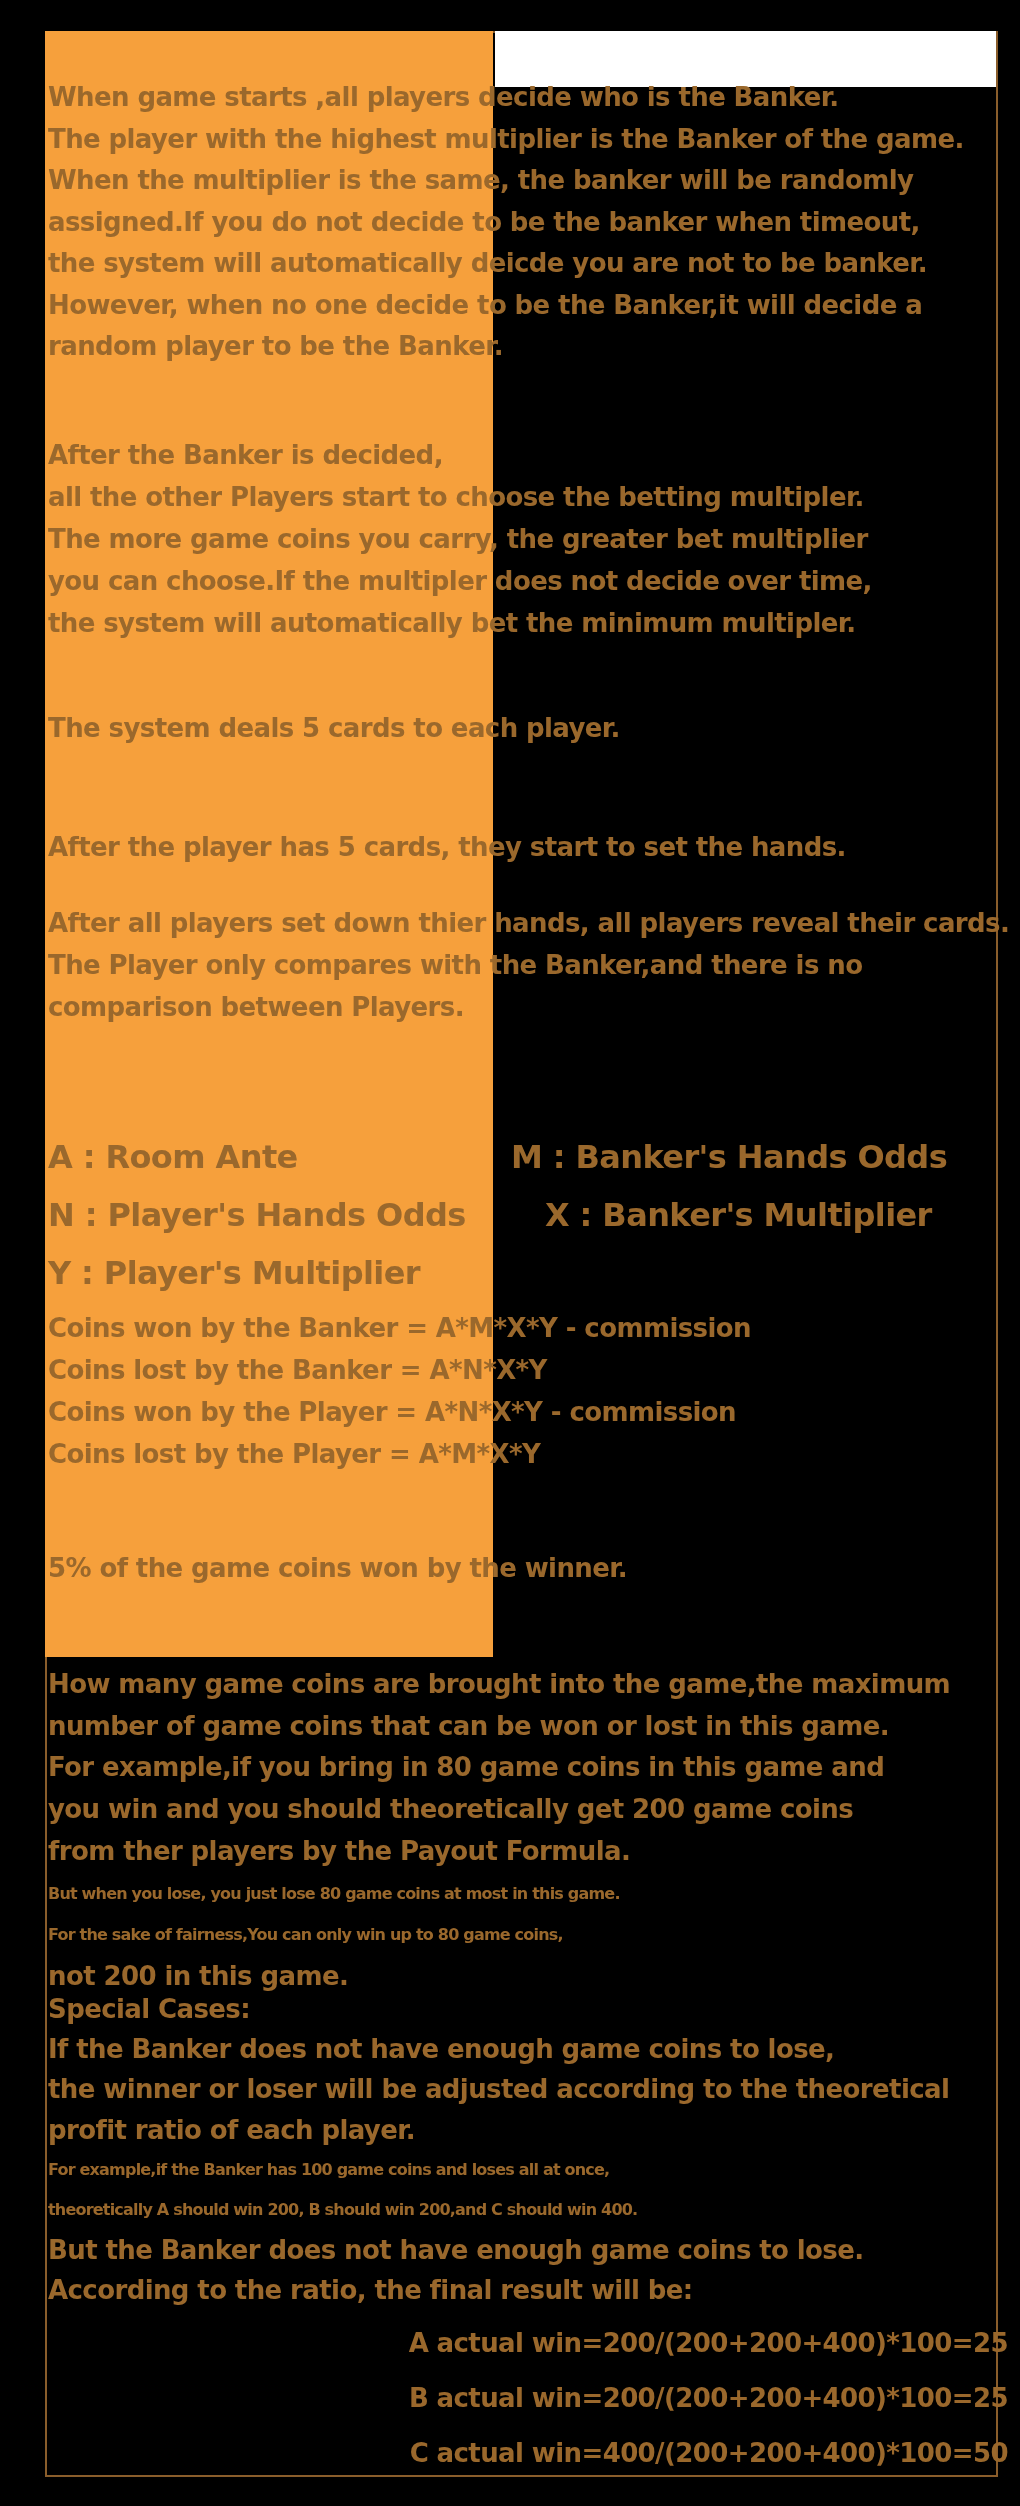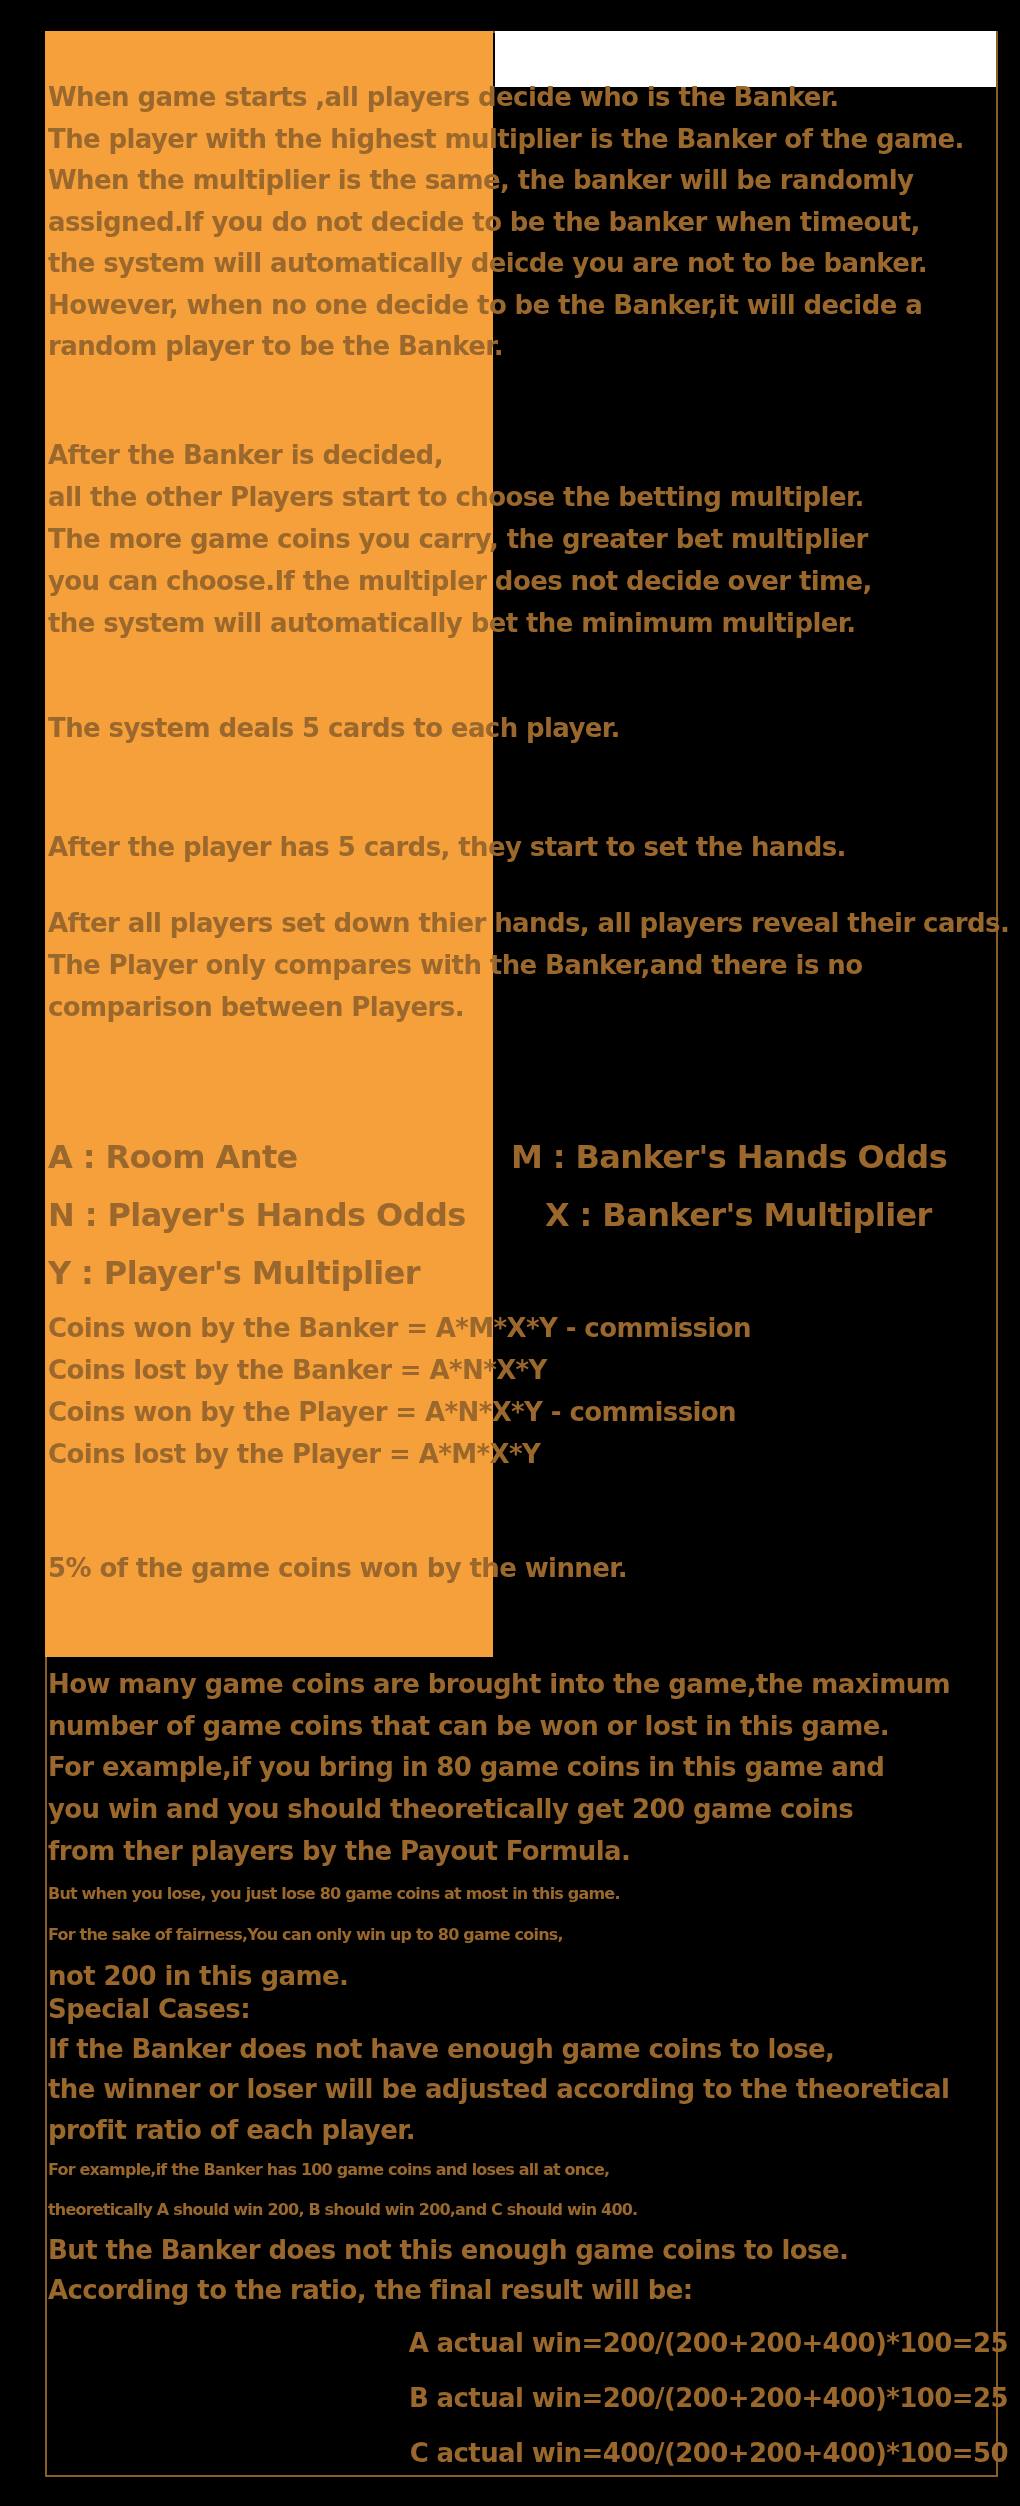--- a/index.html
+++ b/index.html
@@ -117,21 +117,21 @@
     <div class="ln">not 200 in this game.</div>
   </div>
 
   <div class="blk" style="top:1989px;line-height:40.2px;">
     <div class="ln">Special Cases:</div>
     <div class="ln">If the Banker does not have enough game coins to lose,</div>
     <div class="ln">the winner or loser will be adjusted according to the theoretical</div>
     <div class="ln">profit ratio of each player.</div>
     <div class="ln small">For example,if the Banker has 100 game coins and loses all at once,</div>
     <div class="ln small">theoretically A should win 200, B should win 200,and C should win 400.</div>
-    <div class="ln">But the Banker does not this enough game coins to lose.</div>
+    <div class="ln">But the Banker does not have enough game coins to lose.</div>
     <div class="ln">According to the ratio, the final result will be:</div>
   </div>
 
   <div class="blk lh55" style="top:2316px;text-align:right;">
     <div class="ln">A actual win=200/(200+200+400)*100=25</div>
     <div class="ln">B actual win=200/(200+200+400)*100=25</div>
     <div class="ln">C actual win=400/(200+200+400)*100=50</div>
   </div>
 
 </div>

